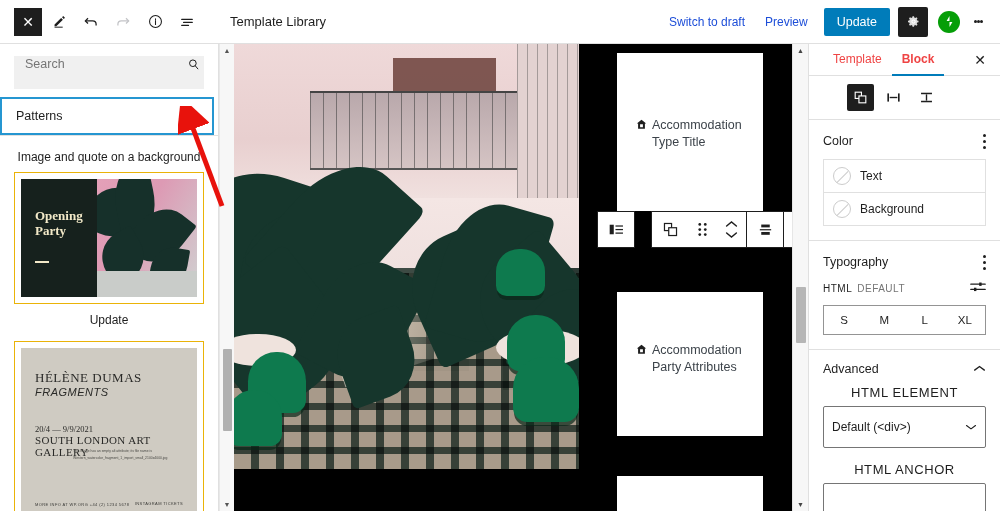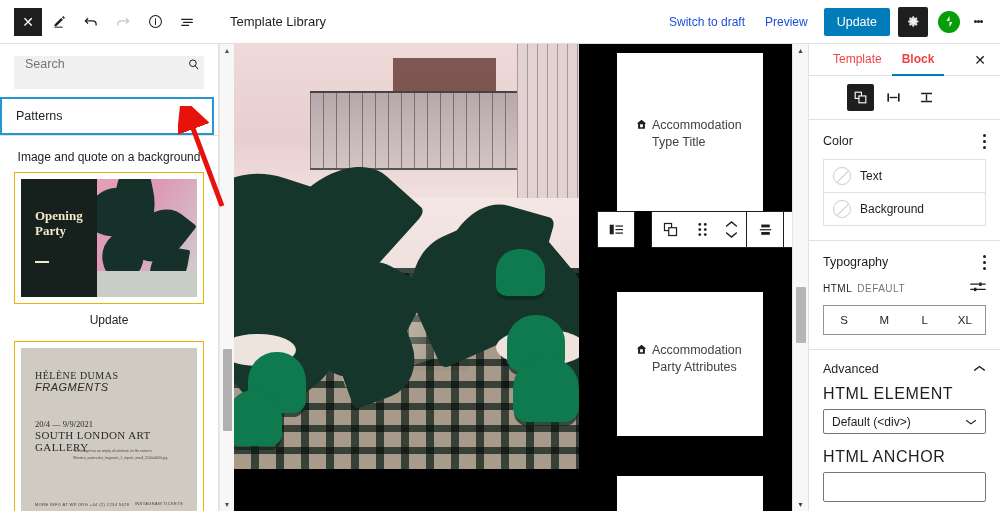--- a/index.html
+++ b/index.html
@@ -121,21 +121,21 @@
   .leaf {
     position: absolute; background: #16302a; border-radius: 60% 5% 60% 5%;
   }
 
   
   .pat-gallery {
     background: #cfcbc2; height: 172px; padding: 22px 14px 10px 14px;
     position: relative;
   }
   .pg-name {
-    font-family: "Liberation Serif", serif; font-size: 10px;
+    font-family: "Liberation Serif", serif; font-size: 13px;
     letter-spacing: .5px; color: #2a2a28;
   }
   .pg-sub {
     font-family: Liberation Sans, sans-serif; font-size: 11px;
     font-style: italic; letter-spacing: .5px; color: #2a2a28;
   }
   .pg-date {
     font-family: "Liberation Serif", serif; font-size: 8.5px;
     color: #2a2a28; margin-top: 26px;
   }
@@ -337,25 +337,26 @@
   .size-lbl { font-size: 10px; letter-spacing: .5px; color: #1e1e1e; }
   .size-lbl em { font-style: normal; color: #757575; margin-left: 5px; }
   .sizes {
     display: flex; border: 1px solid #949494; height: 30px;
   }
   .sz {
     flex: 1; display: flex; align-items: center; justify-content: center;
     font-size: 11.5px; color: #1e1e1e;
   }
   .field-lbl {
-    font-size: 16px; letter-spacing: .6px; color: #1e1e1e; margin-bottom: 6px;
+    font-size: 13px; letter-spacing: .6px; color: #1e1e1e; margin-bottom: 6px;
     display: block;
+    text-align: center;
   }
   .select {
-    width: 100%; height: 25px; border: 1px solid #757575; border-radius: 2px;
+    width: 100%; height: 42px; border: 1px solid #757575; border-radius: 2px;
     display: flex; align-items: center; padding: 0 8px; font-size: 12px;
     color: #1e1e1e; justify-content: space-between;
   }
   .txtinput {
     width: 100%; height: 30px; border: 1px solid #757575; border-radius: 2px;
     margin-bottom: 10px;
   }
   .helptext { font-size: 11.5px; color: #757575; line-height: 1.45; }
   .chev-up { font-size: 10px; color: #1e1e1e; }
 

